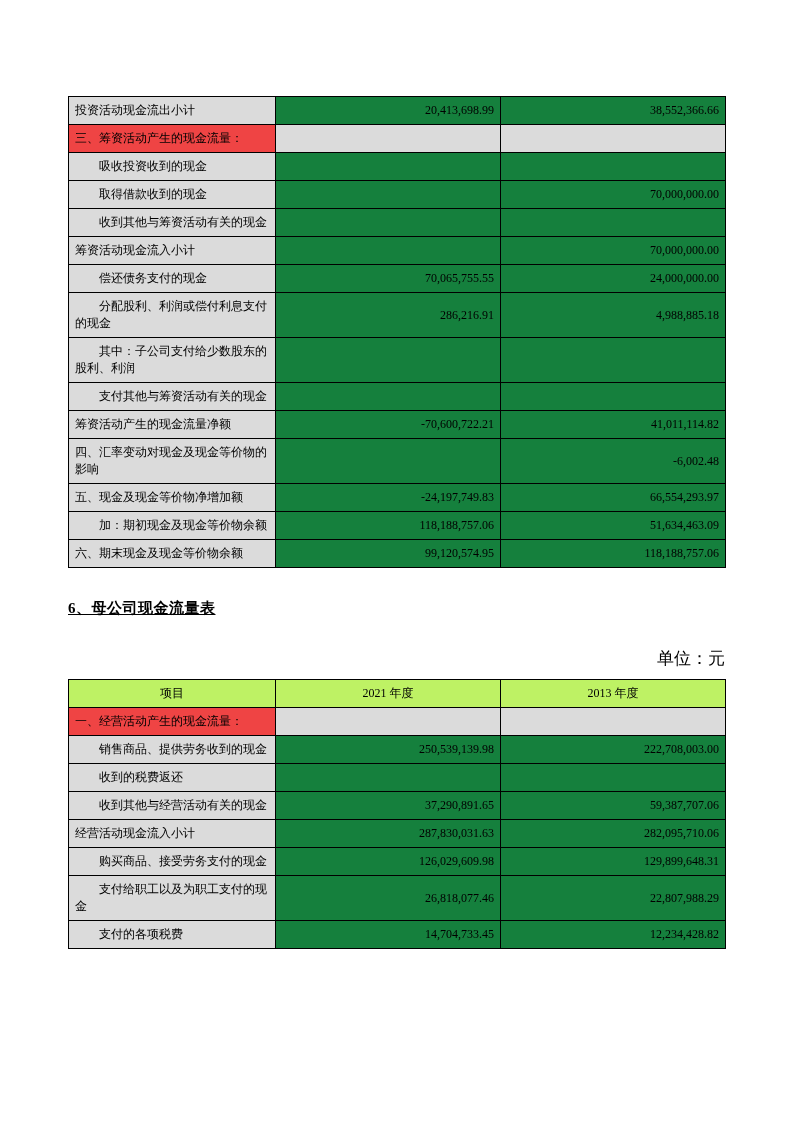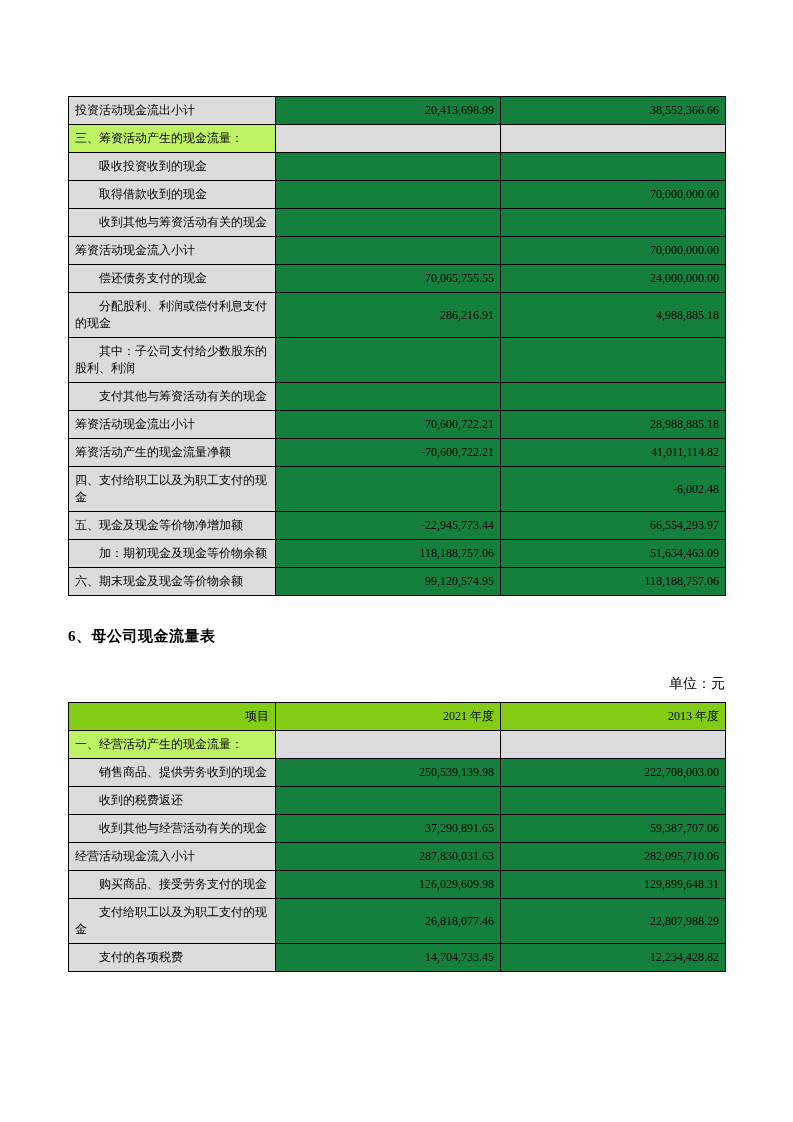--- a/index.html
+++ b/index.html
@@ -26,39 +26,40 @@
     padding: 5px 6px;
     line-height: 17px;
     vertical-align: middle;
     overflow: hidden;
   }
   td.lab {
     background: #dbdbdb;
     text-align: left;
   }
   td.lab.ind { text-indent: 2em; margin-left: 28px; }
-  tr.sec td { background: #bef264; }
+  tr.sec td { background: #ef4444; }
   td.num { text-align: right; background: #15803d; }
   tr.sec td.num { background: #dbdbdb; }
   th {
-    background: #84cc16;
+    background: #bef264;
     font-weight: normal;
-    text-align: right;
+    text-align: center;
   }
 
   .heading {
     margin-top: 31px;
     font-size: 15px;
     font-weight: bold;
     letter-spacing: 0.5px;
+    text-decoration: underline;
   }
   .unit-line {
     width: 657px;
     text-align: right;
-    font-size: 14px;
+    font-size: 17px;
     margin-top: 29px;
     margin-bottom: 9px;
   }
 </style>
 </head>
 <body>
 
 <div class="page">
 
   <table class="fin">
@@ -112,37 +113,32 @@
         <td class="lab ind">其中：子公司支付给少数股东的股利、利润</td>
         <td class="num"></td>
         <td class="num"></td>
       </tr>
       <tr>
         <td class="lab ind">支付其他与筹资活动有关的现金</td>
         <td class="num"></td>
         <td class="num"></td>
       </tr>
       <tr>
-        <td class="lab">筹资活动现金流出小计</td>
-        <td class="num">70,600,722.21</td>
-        <td class="num">28,988,885.18</td>
-      </tr>
-      <tr>
         <td class="lab">筹资活动产生的现金流量净额</td>
         <td class="num">-70,600,722.21</td>
         <td class="num">41,011,114.82</td>
       </tr>
       <tr>
-        <td class="lab">四、支付给职工以及为职工支付的现金</td>
+        <td class="lab">四、汇率变动对现金及现金等价物的影响</td>
         <td class="num"></td>
         <td class="num">-6,002.48</td>
       </tr>
       <tr>
         <td class="lab">五、现金及现金等价物净增加额</td>
-        <td class="num">-22,945,773.44</td>
+        <td class="num">-24,197,749.83</td>
         <td class="num">66,554,293.97</td>
       </tr>
       <tr>
         <td class="lab ind">加：期初现金及现金等价物余额</td>
         <td class="num">118,188,757.06</td>
         <td class="num">51,634,463.09</td>
       </tr>
       <tr>
         <td class="lab">六、期末现金及现金等价物余额</td>
         <td class="num">99,120,574.95</td>

